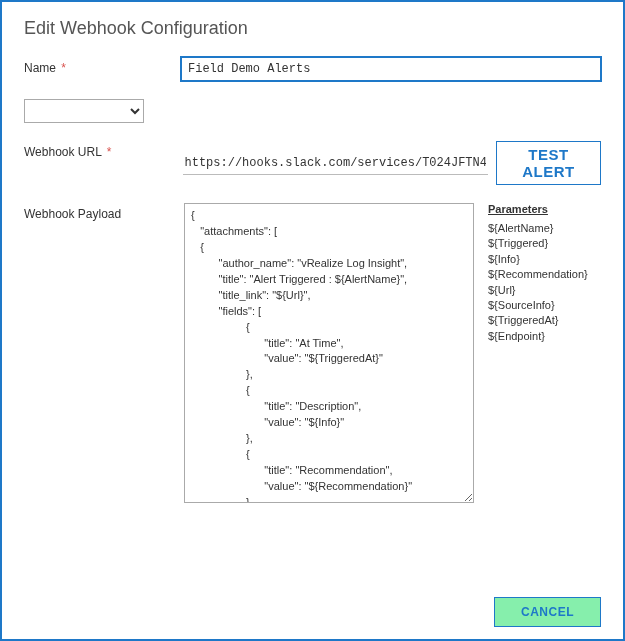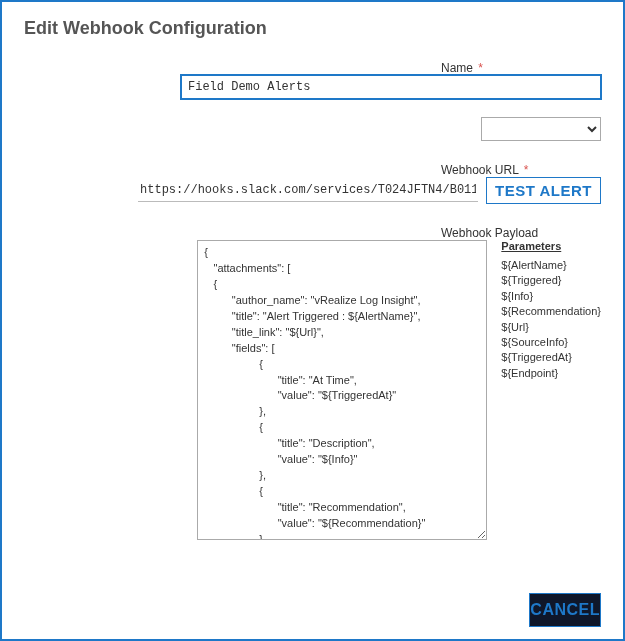--- a/index.html
+++ b/index.html
@@ -10,29 +10,28 @@
     color: #333;
     background: #fff;
     width: 625px;
     height: 641px;
     border: 2px solid #1e78c8;
     position: relative;
     padding: 16px 22px 0 22px;
   }
   .dialog-title {
     font-size: 18px;
-    font-weight: 700;
+    font-weight: 400;
     color: #555;
     margin-bottom: 18px;
   }
   .form-row {
     display: flex;
-    align-items: flex-end;
+    align-items: flex-start;
     margin-bottom: 18px;
-    flex-direction: column;
   }
   .form-label {
     width: 160px;
     padding-top: 4px;
     color: #333;
   }
   .form-label .req { color: #d9534f; margin-left: 2px; }
   .form-fields {
     flex: 1;
     display: flex;
@@ -101,25 +100,25 @@
   .footer {
     position: absolute;
     bottom: 12px;
     right: 22px;
     display: flex;
     gap: 10px;
   }
   .btn-cancel {
     border: 1px solid #1e78c8;
     color: #1e78c8;
-    background: #0f172a;
-    font-size: 16px;
+    background: #86efac;
+    font-size: 12px;
     font-weight: bold;
     letter-spacing: .5px;
-    padding: 7px 0;
+    padding: 7px 26px;
     cursor: pointer;
   }
   .btn-save {
     border: 1px solid #1e78c8;
     background: #1e78c8;
     color: #fff;
     font-size: 12px;
     font-weight: bold;
     letter-spacing: .5px;
     padding: 7px 18px;

